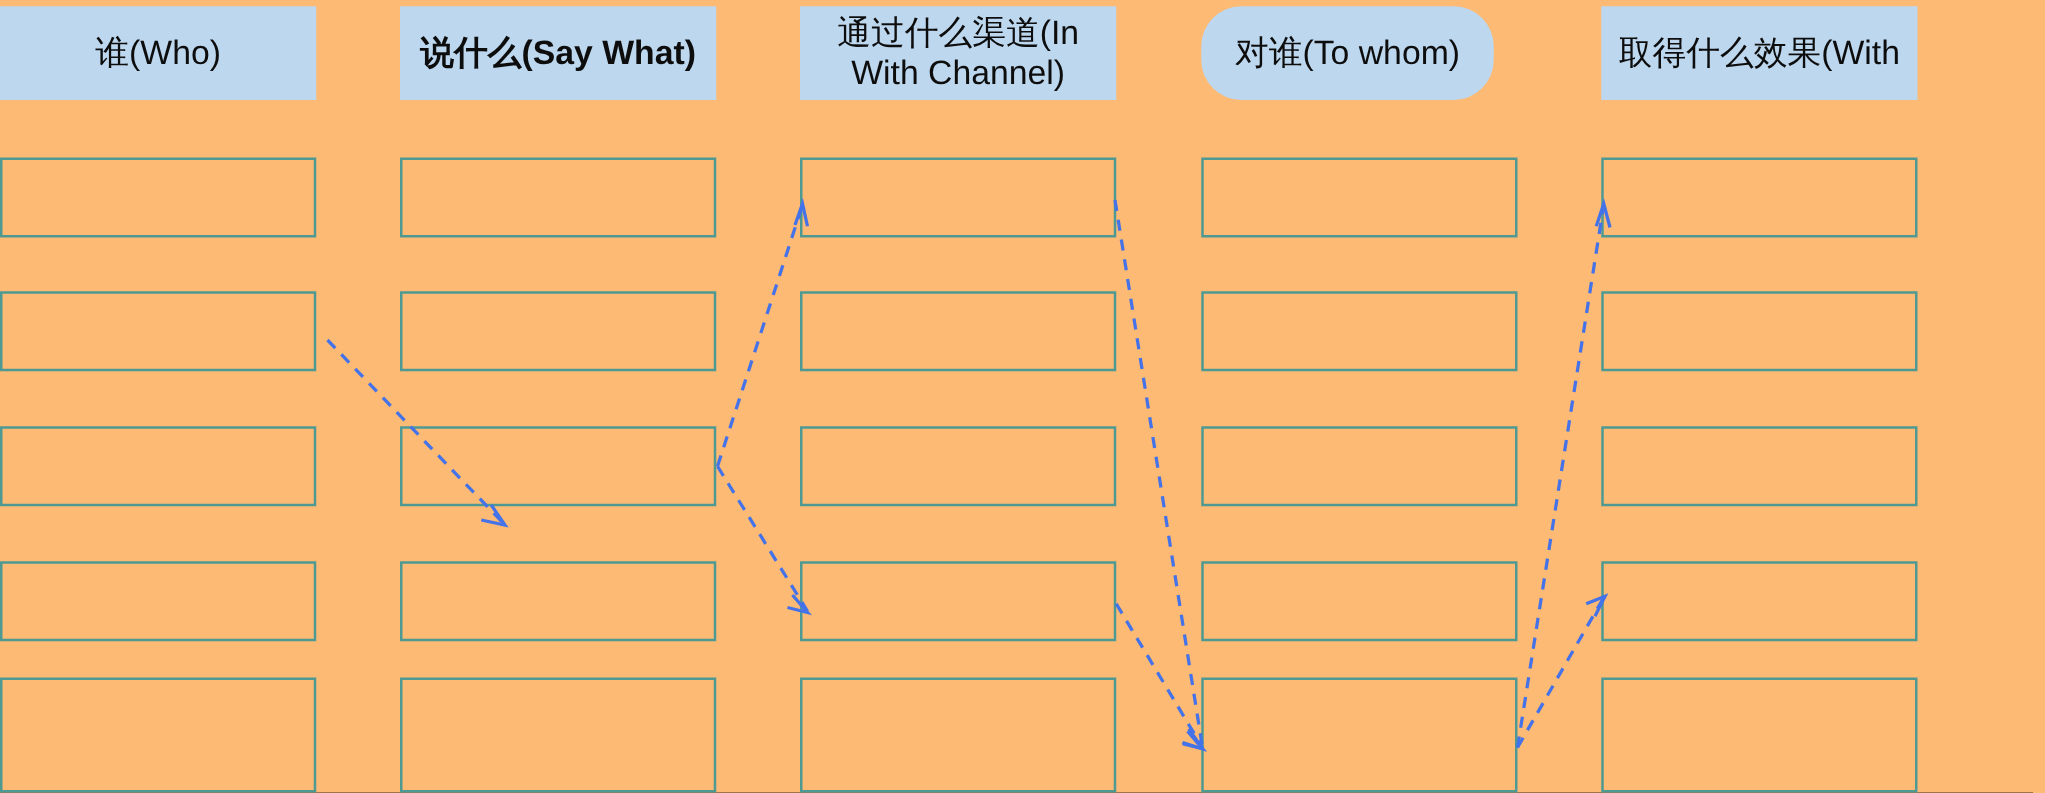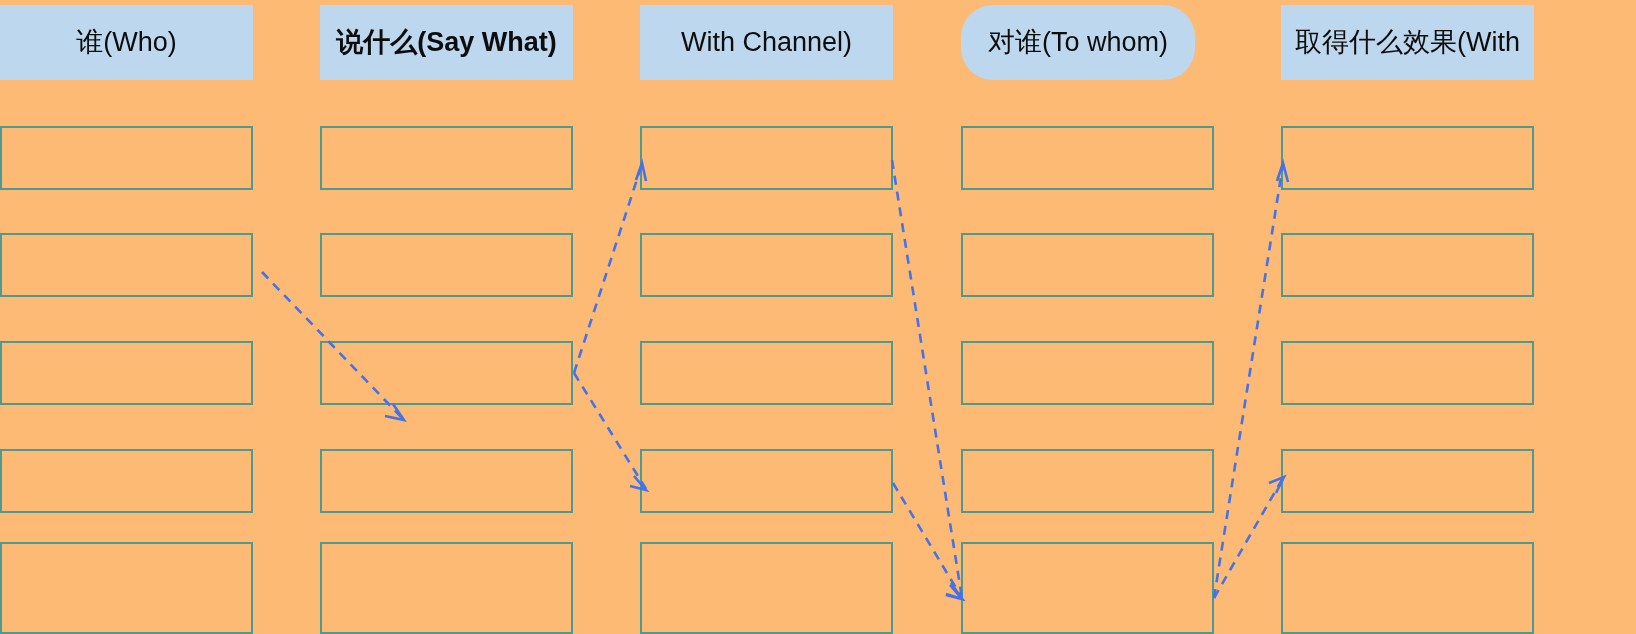--- a/index.html
+++ b/index.html
@@ -47,20 +47,21 @@
         <span>谁(Who)</span>
       </div>
     </div>
   <div class="hdr" id="h1" style="left: 320px; top: 5px; width: 253px; height: 75px; font-weight: bold;">
       <div>
         <span>说什么(Say What)</span>
       </div>
     </div>
   <div class="hdr" id="h2" style="left: 640px; top: 5px; width: 253px; height: 75px;">
       <div>
+        <span>通过什么渠道(In</span>
         <span>With Channel)</span>
       </div>
     </div>
   <div class="hdr" id="h3" style="left: 961px; top: 5px; width: 234px; height: 75px; border-radius: 32px;">
       <div>
         <span>对谁(To whom)</span>
       </div>
     </div>
   <div class="hdr" id="h4" style="left: 1281px; top: 5px; width: 253px; height: 75px;">
       <div>

